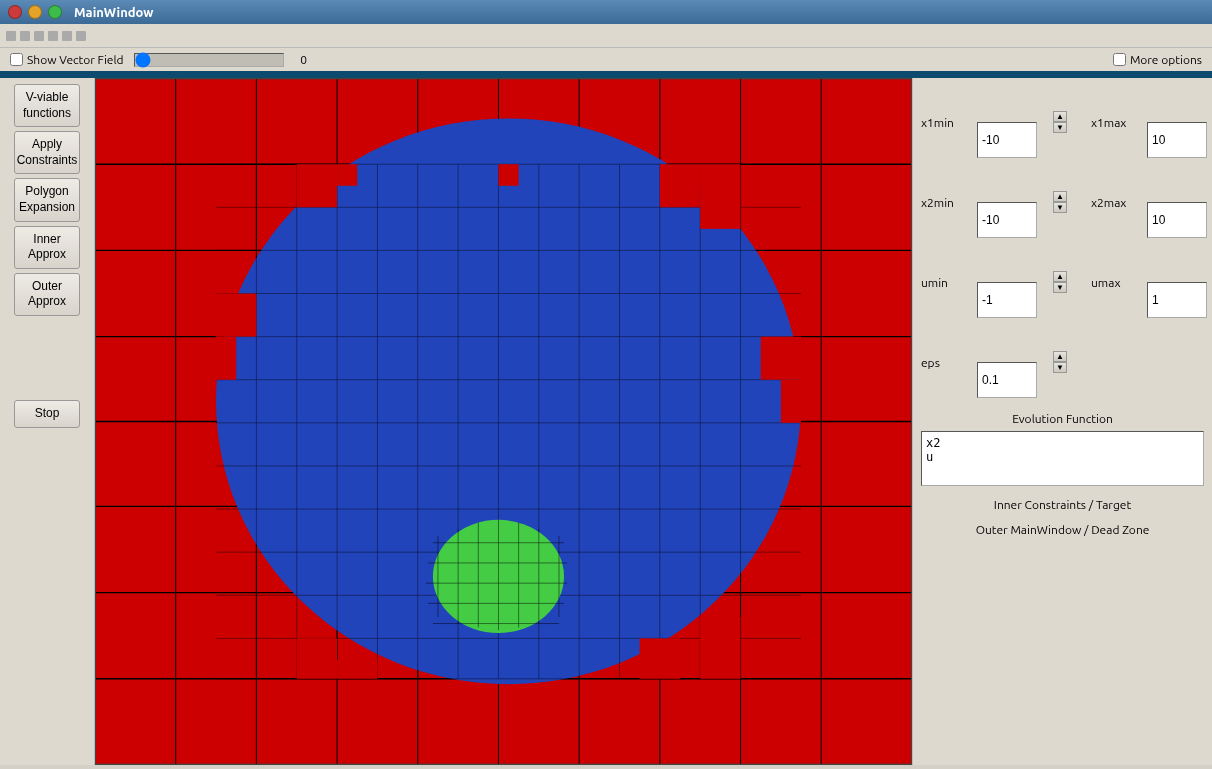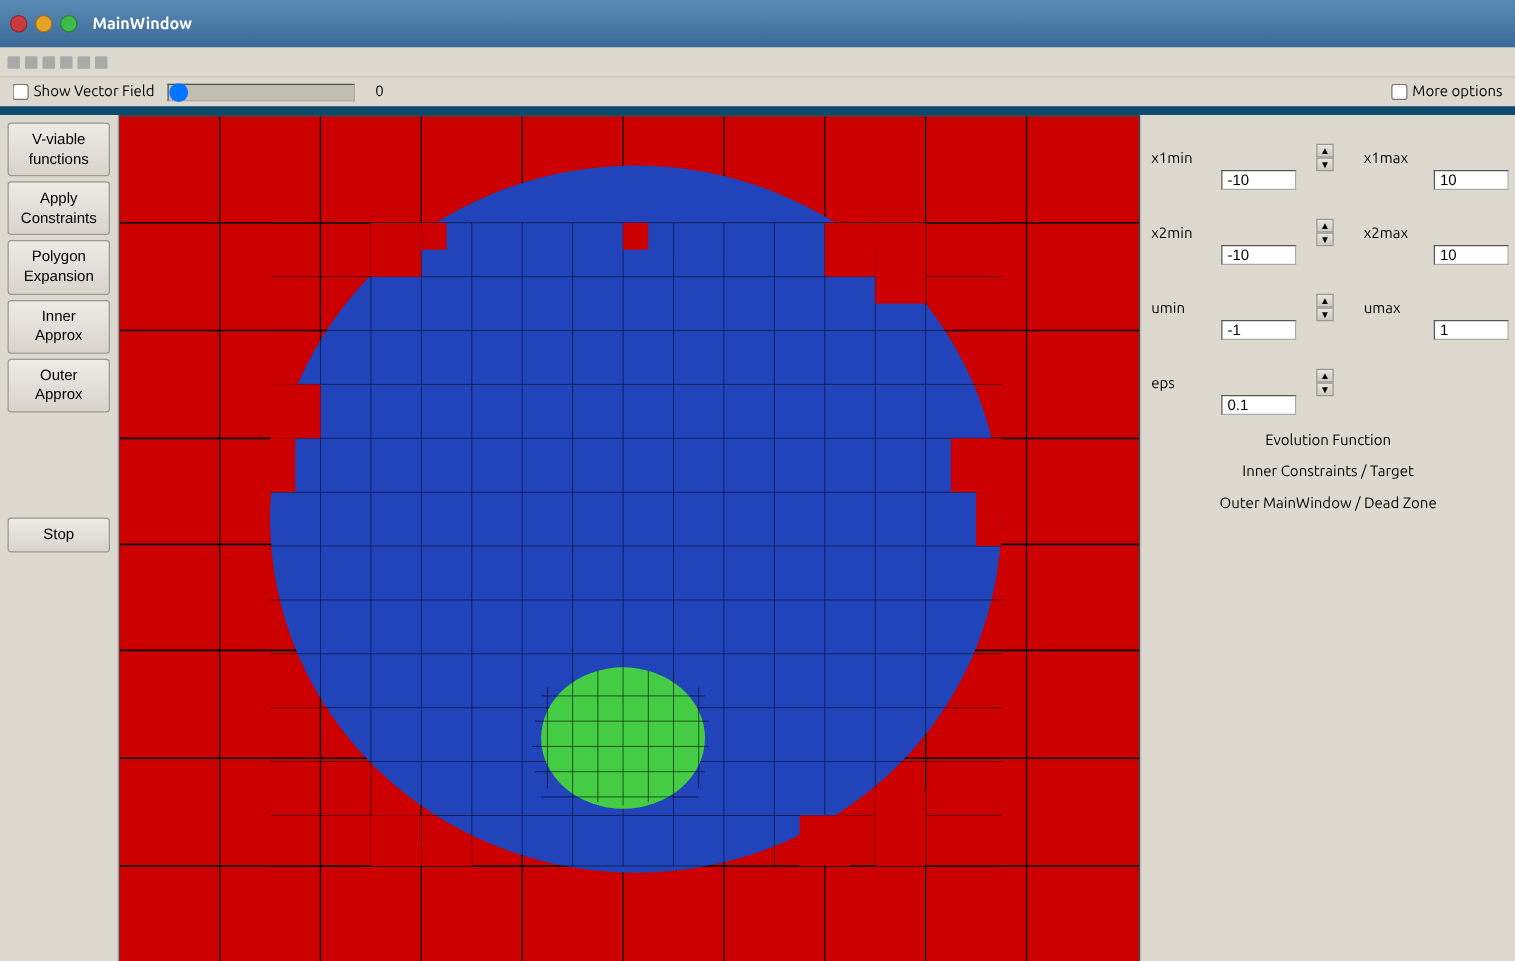--- a/index.html
+++ b/index.html
@@ -6,21 +6,21 @@
     body {
       background: #d4d0c8;
       font-family: 'Ubuntu', 'DejaVu Sans', Arial, sans-serif;
       font-size: 13px;
       width: 1212px;
       height: 769px;
       overflow: hidden;
     }
     .titlebar {
       background: linear-gradient(to bottom, #5a8ab5, #3a6a95);
-      height: 38px;
+      height: 24px;
       display: flex;
       align-items: center;
       padding: 0 8px;
       gap: 6px;
     }
     .titlebar-btn {
       width: 14px; height: 14px;
       border-radius: 50%;
       border: 1px solid rgba(0,0,0,0.3);
       cursor: pointer;
@@ -92,21 +92,21 @@
       background: #ddd9cf;
       display: flex;
       flex-direction: column;
       align-items: center;
       padding: 6px 4px;
       gap: 4px;
       border-right: 1px solid #bbb;
       flex-shrink: 0;
     }
     .btn {
-      width: 82px;
+      width: 66px;
       padding: 5px 0;
       font-size: 12px;
       background: linear-gradient(to bottom, #eeebe5, #d8d4cc);
       border: 1px solid #999;
       border-radius: 3px;
       cursor: pointer;
       text-align: center;
       line-height: 1.3;
     }
     .stop-btn {
@@ -138,21 +138,21 @@
       align-items: center;
       gap: 16px;
       margin-bottom: 2px;
     }
     .param-label {
       font-size: 12px;
       min-width: 40px;
     }
     .param-input {
       width: 60px;
-      height: 16px;
+      height: 36px;
       border: 1px inset #aaa;
       background: white;
       font-size: 12px;
       padding: 1px 4px;
       margin-top: 36px;
     }
     .spin-btn-group {
       display: flex;
       flex-direction: column;
     }
@@ -380,18 +380,20 @@
     <div class="param-row">
       <span class="param-label">eps</span>
       <input type="text" class="param-input" value="0.1" style="">
       <div class="spin-btn-group">
         <button class="spin-btn">▲</button>
         <button class="spin-btn">▼</button>
       </div>
     </div>
 
     <div class="section-label">Evolution Function</div>
+    <div class="text-area-box">x2
+u</div>
 
     <div class="section-label">Inner Constraints / Target</div>
 
     <div class="section-label">Outer MainWindow / Dead Zone</div>
   </div>
 </div>
 
 </body></html>

